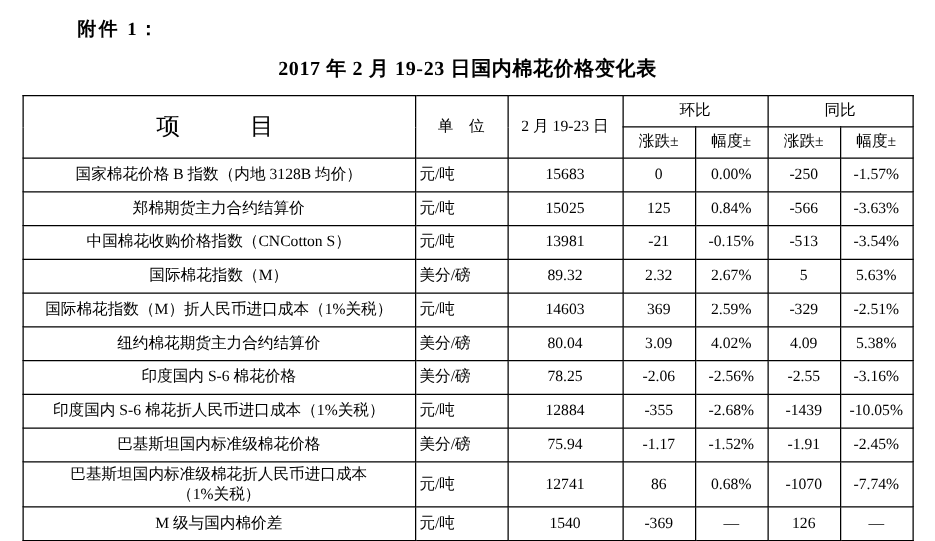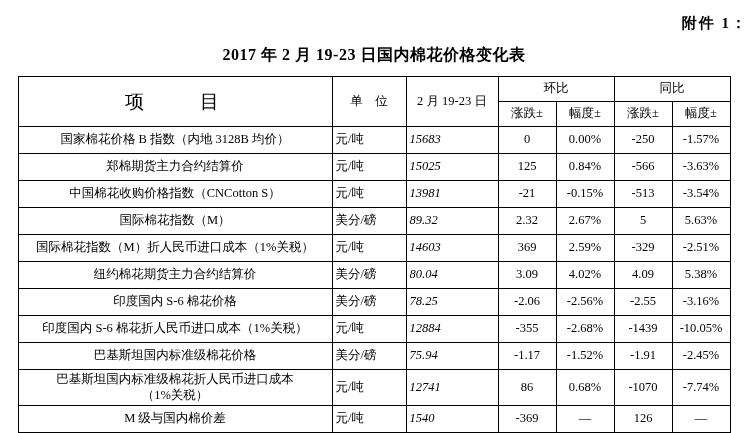--- a/index.html
+++ b/index.html
@@ -19,21 +19,20 @@
     width: 748px;
     height: 433px;
     box-sizing: border-box;
     padding: 0;
   }
   .attachment {
     font-size: 15px;
     font-weight: bold;
     letter-spacing: 2px;
     margin: 14px 0 0 62px;
-    text-align: right;
   }
   .doc-title {
     text-align: center;
     font-size: 16px;
     font-weight: bold;
     margin: 12px 0 10px 0;
     letter-spacing: 0.5px;
   }
   table.cotton {
     border-collapse: collapse;
@@ -61,23 +60,22 @@
     text-align: center;
     padding-left: 6px;
     font-size: 12.5px;
     height: 22px;
   }
   .c-unit {
     text-align: left;
     width: 74px;
   }
   .c-val {
-    text-align: left;
+    text-align: center;
     width: 92px;
-    font-style: italic;
   }
   .c-num {
     text-align: center;
     width: 66px;
   }
   .two-line {
     line-height: 1.45;
     margin-top: 34px;
   }
   .sub {

